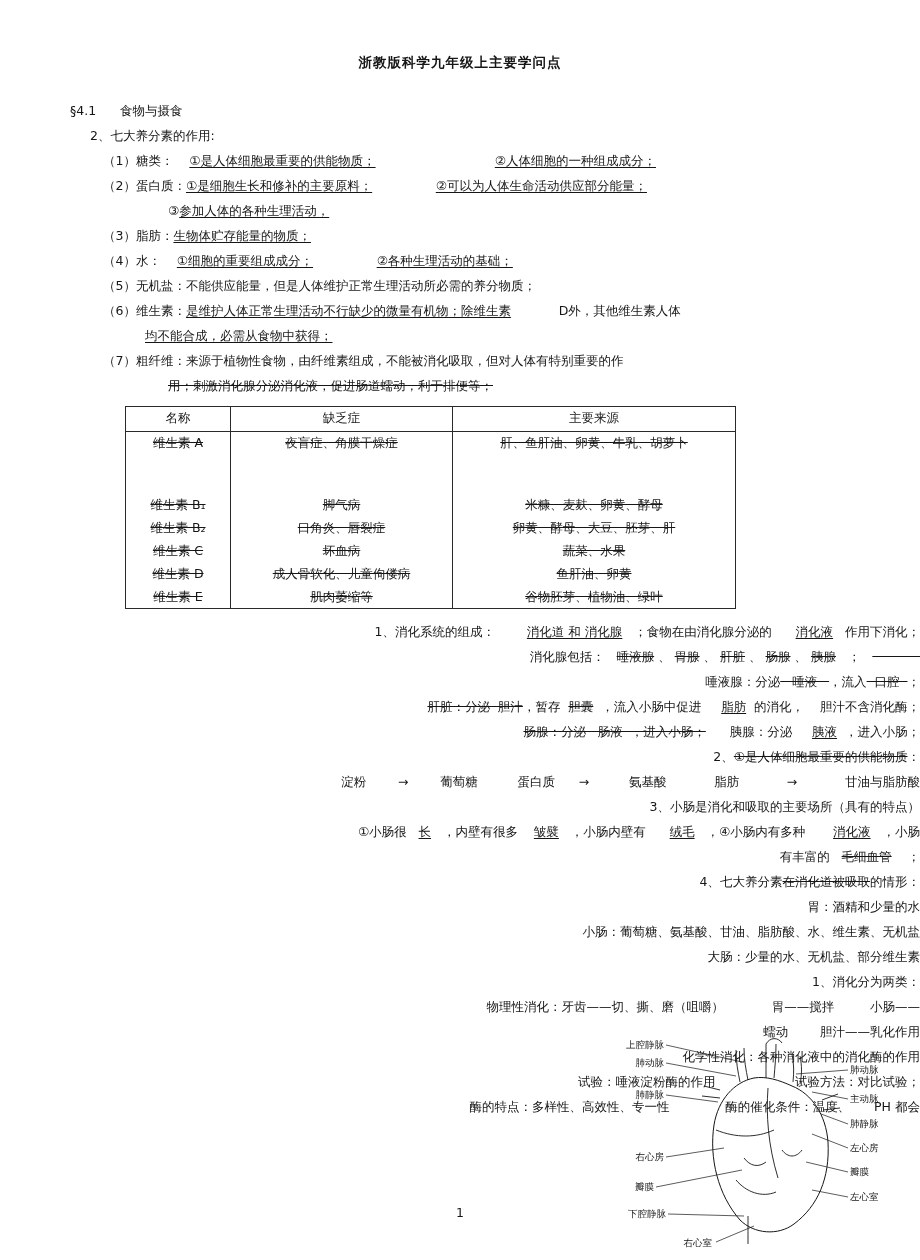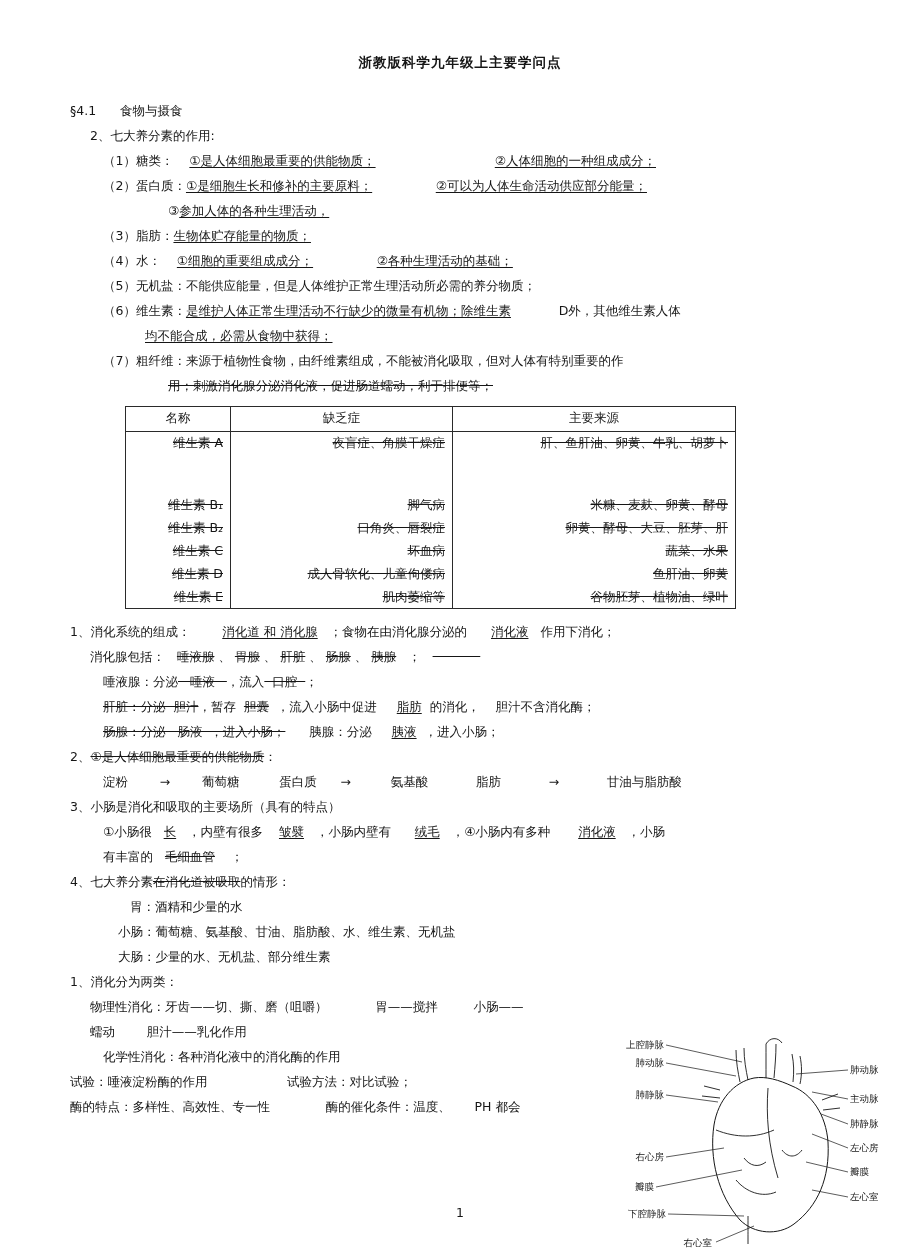--- a/index.html
+++ b/index.html
@@ -15,21 +15,21 @@
   }
   .doc-title{
     text-align:center;
     padding-top:54px;
     font-size:13.5px;
     letter-spacing:1px;
     font-weight:bold;
   }
   .content{padding-left:70px;}
   .content-before{margin-top:30px;}
-  .content-after{margin-top:12px;}
+  .content-after{margin-top:12px;text-align:right;}
   .line{white-space:pre-wrap;line-height:17px;margin-bottom:8px;}
   .ind-0{padding-left:0;}
   .ind-1{padding-left:20px;}
   .ind-2{padding-left:33px;}
   .ind-3{padding-left:48px;}
   .ind-4{padding-left:60px;}
   .ind-5{padding-left:75px;}
   .ind-6{padding-left:98px;}
   .u{text-decoration:underline;text-underline-offset:2px;}
   .s{text-decoration:line-through;}
@@ -41,21 +41,21 @@
     border:1px solid #2a2a2a;
   }
   .vitamin-table th,.vitamin-table td{
     border-left:1px solid #2a2a2a;
     border-right:1px solid #2a2a2a;
     font-weight:normal;
     font-size:12.5px;
     line-height:16px;
     padding:3px 7px;
     vertical-align:top;
-    text-align:right;
+    text-align:center;
   }
   .vitamin-table th{
     text-align:center;
     border-bottom:1px solid #2a2a2a;
     height:18px;
   }
   .vitamin-table tbody tr{height:23px;}
   .vitamin-table tbody tr:first-child{height:62px;}
   .heart-diagram{
     position:absolute;

